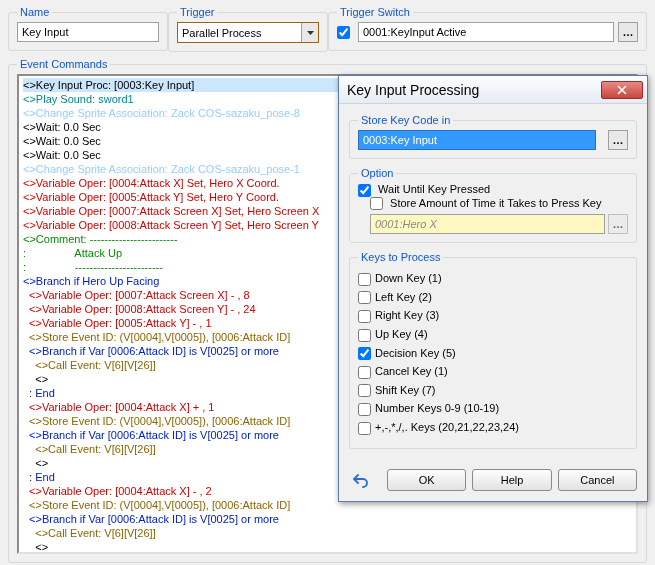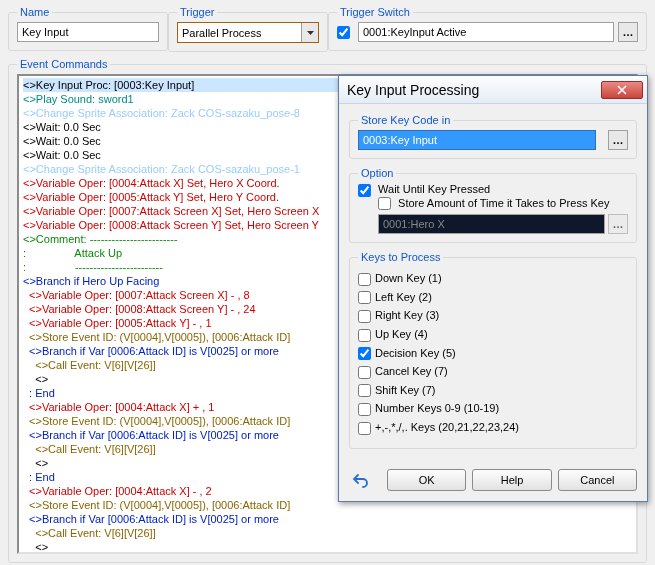--- a/index.html
+++ b/index.html
@@ -122,40 +122,40 @@
     height: 18px;
     border: 1px solid #9e2c2c;
     background: linear-gradient(#e98a84, #c8463c);
     border-radius: 2px;
     display:flex;align-items:center;justify-content:center;
     cursor:pointer;
   }
   .close-btn svg { width: 10px; height: 10px; }
   .dialog-body { padding: 10px 10px 6px 10px; }
   .dialog fieldset { margin-bottom: 8px; }
-  .opt-indent { margin-left: 20px; }
+  .opt-indent { margin-left: 12px; }
   .keys-list label { display:block; margin: 5px 0; }
   input[type="checkbox"] {
     vertical-align: middle;
     margin: 0 4px 0 0;
   }
   .store-input {
     display:flex; gap:12px;
   }
   .store-input input[type="text"] {
     flex:1;
     background: #3399ff;
     color: #fff;
     border: 1px solid #2a6fb8;
   }
   .opt-store-input {
     display:flex; gap:3px; margin-top:4px;
   }
   .opt-store-input input[type="text"] {
-    flex:1; color:#888; background:#0f172a;
+    flex:1; color:#888; background:#fef9c3;font-style:italic;
   }
   .dlg-buttons {
     display:flex;
     gap:6px;
     align-items:center;
     padding: 6px 10px 10px 10px;
     justify-content: flex-end;
   }
   .dlg-buttons .spacer { width: 4px; }
   .dlg-btn {
@@ -251,21 +251,21 @@
       </div>
     </fieldset>
     <fieldset>
       <legend>Keys to Process</legend>
       <div class="keys-list" id="keys-list">
           <label><input type="checkbox" style=""><span>Down Key (1)</span></label>
           <label><input type="checkbox" style=""><span>Left Key (2)</span></label>
           <label><input type="checkbox" style=""><span>Right Key (3)</span></label>
           <label><input type="checkbox" style=""><span>Up Key (4)</span></label>
           <label><input type="checkbox" checked="" style=""><span>Decision Key (5)</span></label>
-          <label><input type="checkbox" style=""><span>Cancel Key (7)</span></label>
+          <label><input type="checkbox" style=""><span>Cancel Key (1)</span></label>
           <label><input type="checkbox" style=""><span>Shift Key (7)</span></label>
           <label><input type="checkbox" style=""><span>Number Keys 0-9 (10-19)</span></label>
           <label><input type="checkbox" style=""><span>+,-,*,/,. Keys (20,21,22,23,24)</span></label>
         </div>
     </fieldset>
   </div>
   <div class="dlg-buttons">
     <div class="undo-btn">
       <svg viewBox="0 0 16 16">
           <path d="M6 3 L2 7 L6 11 M2 7 L11 7 A4 4 0 0 1 11 15" fill="none" stroke="#2a6fd0" stroke-width="1.8" stroke-linecap="round"></path>

